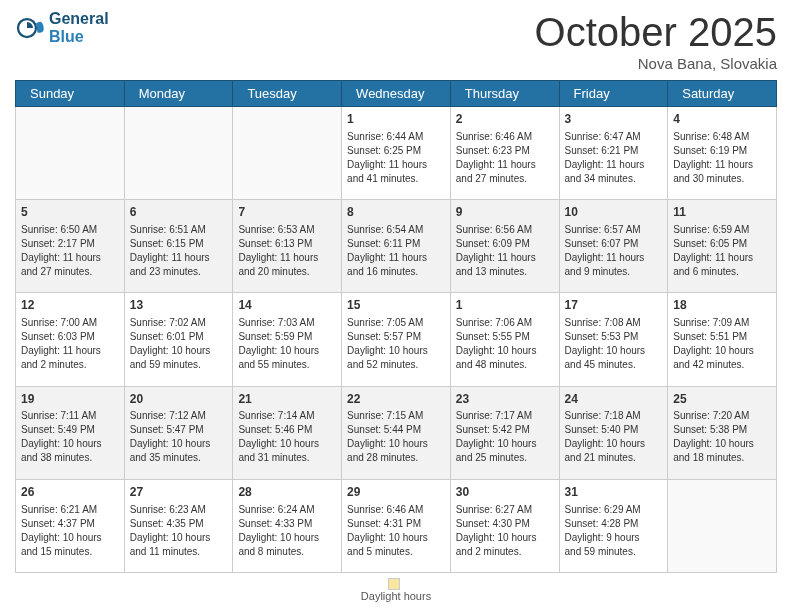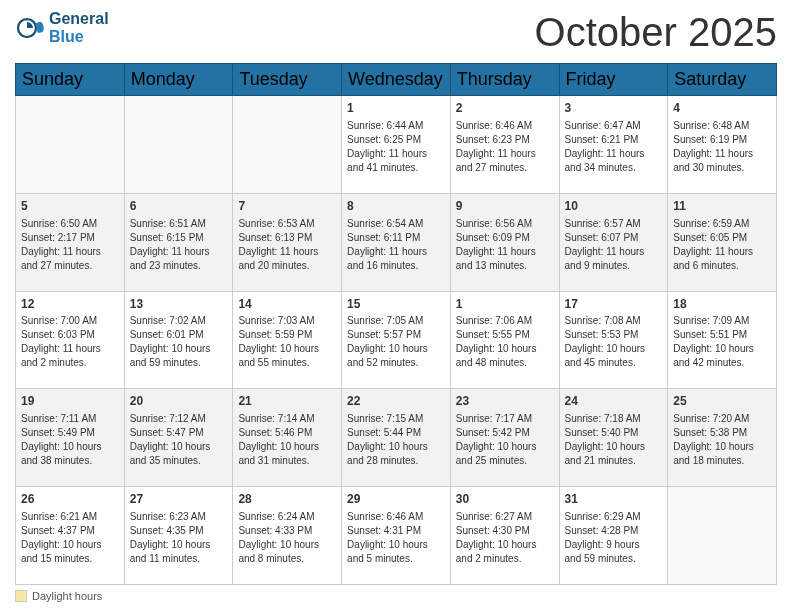--- a/index.html
+++ b/index.html
@@ -59,24 +59,24 @@
     }
     .calendar {
       flex: 1;
       border: 1px solid #ccc;
       border-collapse: collapse;
       width: 100%;
       table-layout: fixed;
     }
     .calendar th {
       background-color: #2471a3;
-      color: #000000;
+      color: #ffffff;
       text-align: left;
-      padding: 5px 6px;
-      font-size: 18px;
+      padding: 5px 14px;
+      font-size: 13px;
       font-weight: normal;
       border: 1px solid #1a5276;
     }
     .calendar td {
       vertical-align: top;
       border: 1px solid #ccc;
       padding: 4px 5px;
       font-size: 10px;
       color: #333;
       line-height: 1.4;
@@ -90,20 +90,21 @@
       font-weight: bold;
       margin-bottom: 2px;
       display: block;
     }
     .footer {
       margin-top: 5px;
       display: flex;
       align-items: center;
       font-size: 11px;
       color: #555;
+      flex-direction: column;
     }
     .footer-dot {
       width: 12px;
       height: 12px;
       background: #f9e79f;
       border: 1px solid #ccc;
       display: inline-block;
       margin-right: 5px;
     }
     tr.row-shaded td { background: #f2f2f2; }
@@ -119,20 +120,21 @@
         <path d="M16 20 h8 a8 8 0 0 0-8-8" fill="#1a5276"></path>
         <path d="M28 14 Q36 8 38 18 Q40 28 30 26 Z" fill="#2980b9"></path>
       </svg>
       <div>
         <div class="logo-general">General</div>
         <div class="logo-blue">Blue</div>
       </div>
     </div>
     <div class="title-section">
       <div class="month-title">October 2025</div>
+      <div class="location">Nova Bana, Slovakia</div>
     </div>
   </div>
 
   <table class="calendar">
     <thead>
       <tr>
       <th>Sunday</th>
           <th>Monday</th>
           <th>Tuesday</th>
           <th>Wednesday</th>

